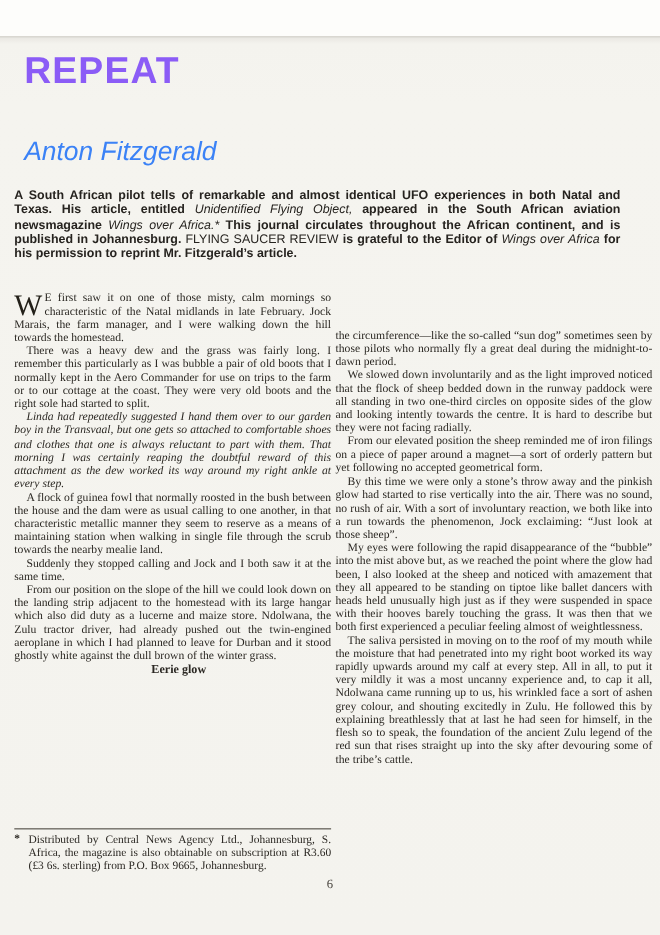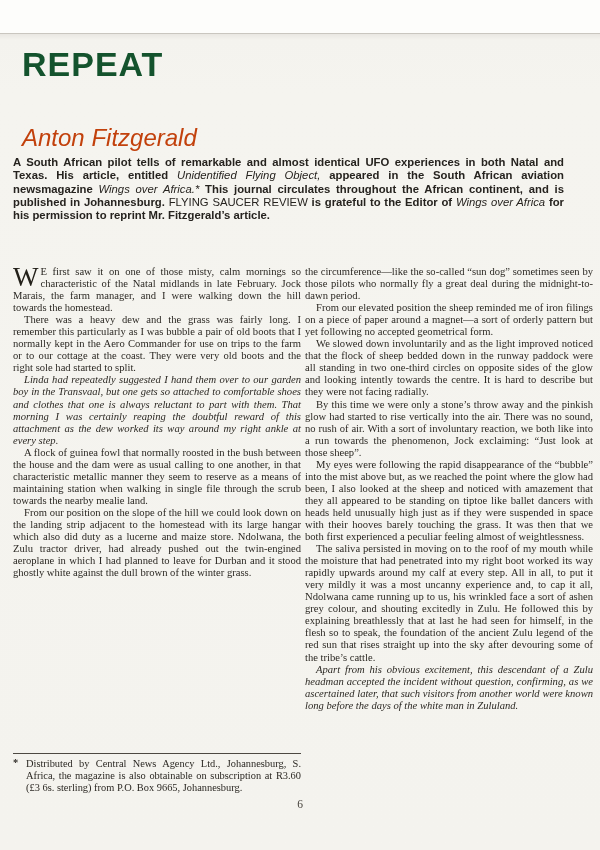--- a/index.html
+++ b/index.html
@@ -9,42 +9,42 @@
     font-family:"Liberation Serif", serif;
   }
   .sheet{
     position:absolute;left:0;top:33px;width:600px;height:817px;
     background:linear-gradient(180deg,#e9e7e2 0px,#f4f3ee 6px,#f5f4ef 60px,#f4f3ee 100%);
     border-top:1px solid #c9c6bf;
   }
   .title{
     position:absolute;left:22px;top:44px;
     font-family:"Liberation Sans", sans-serif;font-weight:bold;
-    font-size:34px;line-height:41px;letter-spacing:1px;color:#14532d;
+    font-size:34px;line-height:41px;letter-spacing:1px;color:#8b5cf6;
   }
   .author{
     position:absolute;left:22px;top:124px;
     font-family:"Liberation Sans", sans-serif;font-style:italic;
-    font-size:24px;color:#c2410c;
+    font-size:24px;color:#3b82f6;
   }
   .intro{
-    position:absolute;left:13px;top:156px;width:551px;
+    position:absolute;left:13px;top:172px;width:551px;
     font-family:"Liberation Sans", sans-serif;
     font-size:11.3px;line-height:13.3px;font-weight:bold;
     text-align:justify;color:#26231f;
   }
   .intro .it{font-style:italic;font-weight:normal;}
   .intro .reg{font-weight:normal;}
   .col{
     position:absolute;top:266px;width:288px;
     text-align:justify;font-size:10.6px;line-height:12.05px;
     color:#2b2823;hyphens:auto;-webkit-hyphens:auto;
   }
   .col-left{left:13px;}
-  .col-right{left:305px;}
+  .col-right{left:305px;margin-top:34px;}
   .col p{margin:0;text-indent:11px;}
   .col p.noindent{text-indent:0;}
   .col p.italic{font-style:italic;}
   .dropcap{
     float:left;font-size:27px;line-height:21px;
     padding:1px 2px 0 0;color:#232019;
   }
   .heading{
     text-align:center;font-weight:bold;font-size:11px;
     margin:4px 0 3px;text-indent:0;
@@ -73,31 +73,32 @@
 
   <div class="author">Anton Fitzgerald</div>
 
   <div class="intro"><span>A South African pilot tells of remarkable and almost identical UFO experiences in both Natal and Texas. His article, entitled </span><span class="it">Unidentified Flying Object,</span><span> appeared in the South African aviation newsmagazine </span><span class="it">Wings over Africa.*</span><span> This journal circulates throughout the African continent, and is published in Johannesburg. </span><span class="reg">FLYING SAUCER REVIEW</span><span> is grateful to the Editor of </span><span class="it">Wings over Africa</span><span> for his permission to reprint Mr. Fitzgerald’s article.</span></div>
 
   <div class="col col-left">
     <p class="noindent"><span class="dropcap">W</span><span>E first saw it on one of those misty, calm mornings so characteristic of the Natal midlands in late February. Jock Marais, the farm manager, and I were walking down the hill towards the homestead.</span></p>
     <p>There was a heavy dew and the grass was fairly long. I remember this particularly as I was bubble a pair of old boots that I normally kept in the Aero Commander for use on trips to the farm or to our cottage at the coast. They were very old boots and the right sole had started to split.</p>
     <p class="italic">Linda had repeatedly suggested I hand them over to our garden boy in the Transvaal, but one gets so attached to comfortable shoes and clothes that one is always reluctant to part with them. That morning I was certainly reaping the doubtful reward of this attachment as the dew worked its way around my right ankle at every step.</p>
     <p>A flock of guinea fowl that normally roosted in the bush between the house and the dam were as usual calling to one another, in that characteristic metallic manner they seem to reserve as a means of maintaining station when walking in single file through the scrub towards the nearby mealie land.</p>
+    <p>Suddenly they stopped calling and Jock and I both saw it at the same time.</p>
     <p>From our position on the slope of the hill we could look down on the landing strip adjacent to the homestead with its large hangar which also did duty as a lucerne and maize store. Ndolwana, the Zulu tractor driver, had already pushed out the twin-engined aeroplane in which I had planned to leave for Durban and it stood ghostly white against the dull brown of the winter grass.</p>
+    <p class="heading">Eerie glow</p>
   </div>
 
   <div class="col col-right">
     <p class="noindent">the circumference—like the so-called “sun dog” sometimes seen by those pilots who normally fly a great deal during the midnight-to-dawn period.</p>
+    <p>We slowed down involuntarily and as the light improved noticed that the flock of sheep bedded down in the runway paddock were all standing in two one-third circles on opposite sides of the glow and looking intently towards the centre. It is hard to describe but they were not facing radially.</p>
     <p>From our elevated position the sheep reminded me of iron filings on a piece of paper around a magnet—a sort of orderly pattern but yet following no accepted geometrical form.</p>
-    <p>We slowed down involuntarily and as the light improved noticed that the flock of sheep bedded down in the runway paddock were all standing in two one-third circles on opposite sides of the glow and looking intently towards the centre. It is hard to describe but they were not facing radially.</p>
     <p>By this time we were only a stone’s throw away and the pinkish glow had started to rise vertically into the air. There was no sound, no rush of air. With a sort of involuntary reaction, we both like into a run towards the phenomenon, Jock exclaiming: “Just look at those sheep”.</p>
     <p>My eyes were following the rapid disappearance of the “bubble” into the mist above but, as we reached the point where the glow had been, I also looked at the sheep and noticed with amazement that they all appeared to be standing on tiptoe like ballet dancers with heads held unusually high just as if they were suspended in space with their hooves barely touching the grass. It was then that we both first experienced a peculiar feeling almost of weightlessness.</p>
     <p>The saliva persisted in moving on to the roof of my mouth while the moisture that had penetrated into my right boot worked its way rapidly upwards around my calf at every step. All in all, to put it very mildly it was a most uncanny experience and, to cap it all, Ndolwana came running up to us, his wrinkled face a sort of ashen grey colour, and shouting excitedly in Zulu. He followed this by explaining breathlessly that at last he had seen for himself, in the flesh so to speak, the foundation of the ancient Zulu legend of the red sun that rises straight up into the sky after devouring some of the tribe’s cattle.</p>
-    <p class="italic">Apart from his obvious excitement, this descendant of a Zulu headman accepted the incident without question, confirming, as we ascertained later, that such visitors from another world were known long before the days of the white man in Zululand.</p>
   </div>
 
   <div class="footnote">
     <div class="fn-rule"></div>
     <div class="fn-body">
       <span class="fn-marker">*</span>
       <span>Distributed by Central News Agency Ltd., Johannesburg, S. Africa, the magazine is also obtainable on subscription at R3.60 (£3 6s. sterling) from P.O. Box 9665, Johannesburg.</span>
     </div>
   </div>
 

